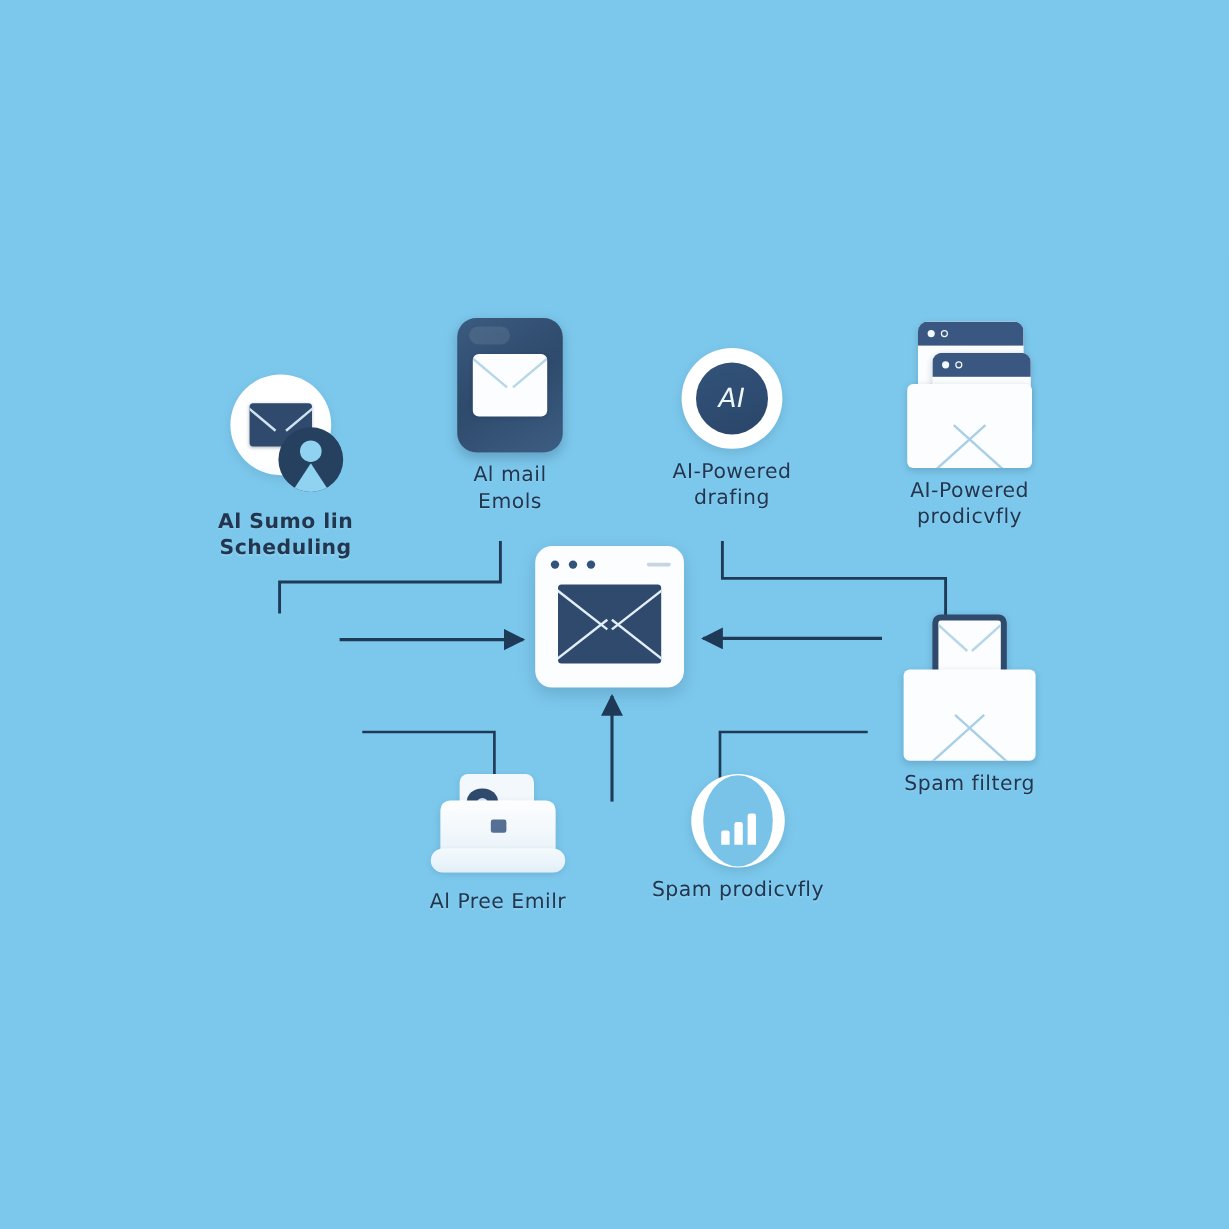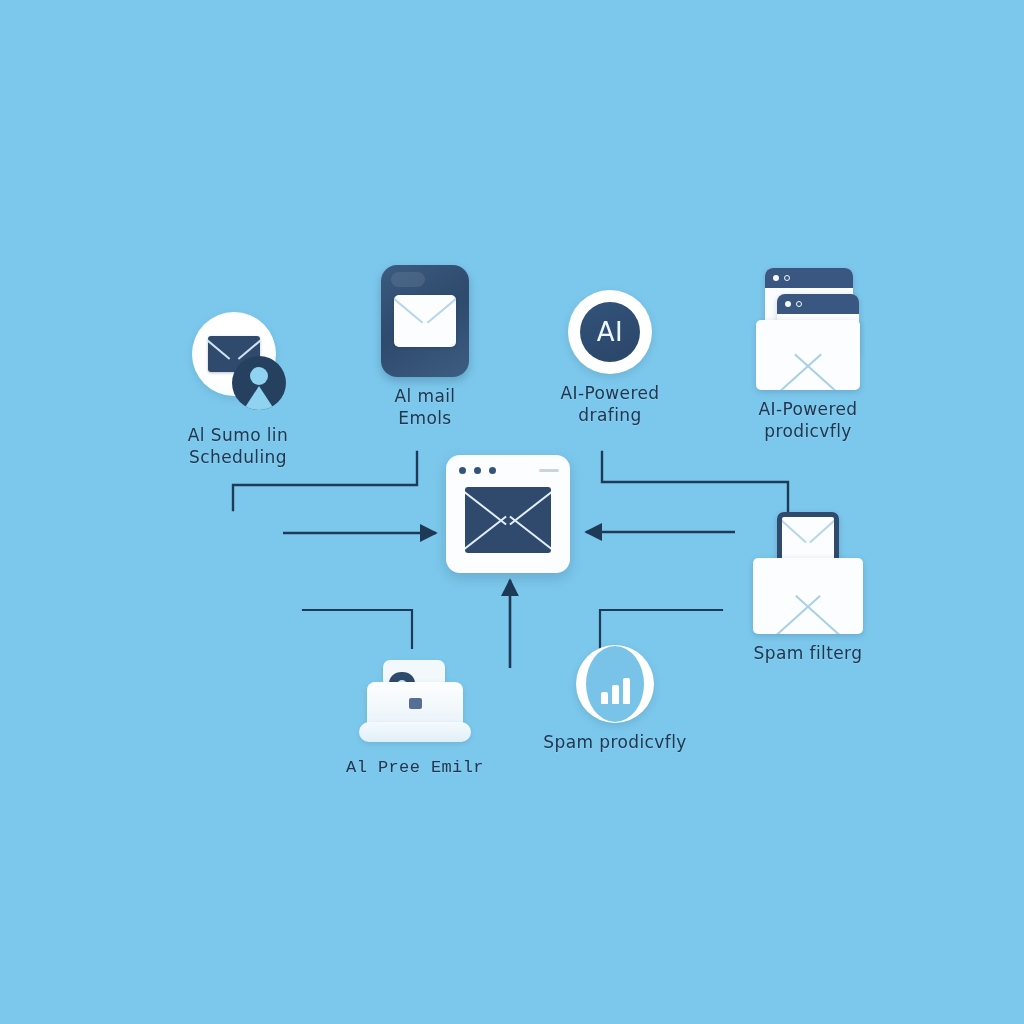--- a/index.html
+++ b/index.html
@@ -45,21 +45,21 @@
     text-align: center;
     color: #22364f;
     font-size: 17px;
     line-height: 1.28;
     letter-spacing: 0.4px;
     white-space: pre-line;
     text-shadow: 0 1px 1px rgba(255,255,255,0.16);
   }
 
   
-  .n1 { left: 148px; top: 312px; width: 180px; }
+  .n1 { left: 148px; top: 312px; width: 180px; font-weight: bold; }
   .n1 .disc {
     width: 84px; height: 84px; border-radius: 50%;
     background: radial-gradient(circle at 36% 30%, #ffffff 55%, #eef6fb 100%);
     box-shadow: 0 3px 9px rgba(30,60,90,0.13);
     display: flex; align-items: center; justify-content: center;
   }
   .n1 .art-wrap { width: 96px; height: 104px; position: relative; }
   .n1 .disc { position: absolute; left: 2px; top: 0; }
   .env-small {
     width: 52px; height: 36px; border-radius: 3px;
@@ -122,21 +122,21 @@
     width: 84px; height: 84px; border-radius: 50%;
     background: #ffffff;
     box-shadow: 0 3px 9px rgba(30,60,90,0.15);
     display: flex; align-items: center; justify-content: center;
   }
   .ai-core {
     width: 60px; height: 60px; border-radius: 50%;
     background: linear-gradient(160deg, #33537a 0%, #2a4569 100%);
     color: #eef6fb;
     display: flex; align-items: center; justify-content: center;
-    font-size: 26px; letter-spacing: 0.5px;
+    font-size: 22px; letter-spacing: 0.5px; font-style: italic;
   }
 
   
   .n4 { left: 718px; top: 268px; width: 180px; }
   .win-env { width: 104px; height: 122px; position: relative; }
   .win {
     position: absolute;
     background: #fbfdfe;
     border-radius: 8px 8px 3px 3px;
     box-shadow: 0 2px 6px rgba(25,50,80,0.2);
@@ -229,21 +229,21 @@
     background: linear-gradient(155deg, #3d5d84 0%, #2e4a6c 100%);
     box-shadow: 0 3px 8px rgba(25,50,80,0.25);
     display: flex; align-items: center; justify-content: center;
   }
   .art6 .sq .hole {
     width: 28px; height: 28px; border-radius: 50%;
     background: #8fd3f0;
   }
 
   
-  .n7 { left: 330px; top: 660px; width: 170px; font-family: Liberation Mono, monospace; }
+  .n7 { left: 330px; top: 645px; width: 170px; }
   .art7 { width: 112px; height: 88px; position: relative; }
   .art7 .screen {
     position: absolute; left: 24px; top: 0;
     width: 62px; height: 32px; border-radius: 7px;
     background: #f2f8fc;
     box-shadow: 0 2px 5px rgba(25,50,80,0.14);
   }
   .art7 .pin {
     position: absolute; left: 30px; top: 12px;
     width: 26px; height: 28px;

